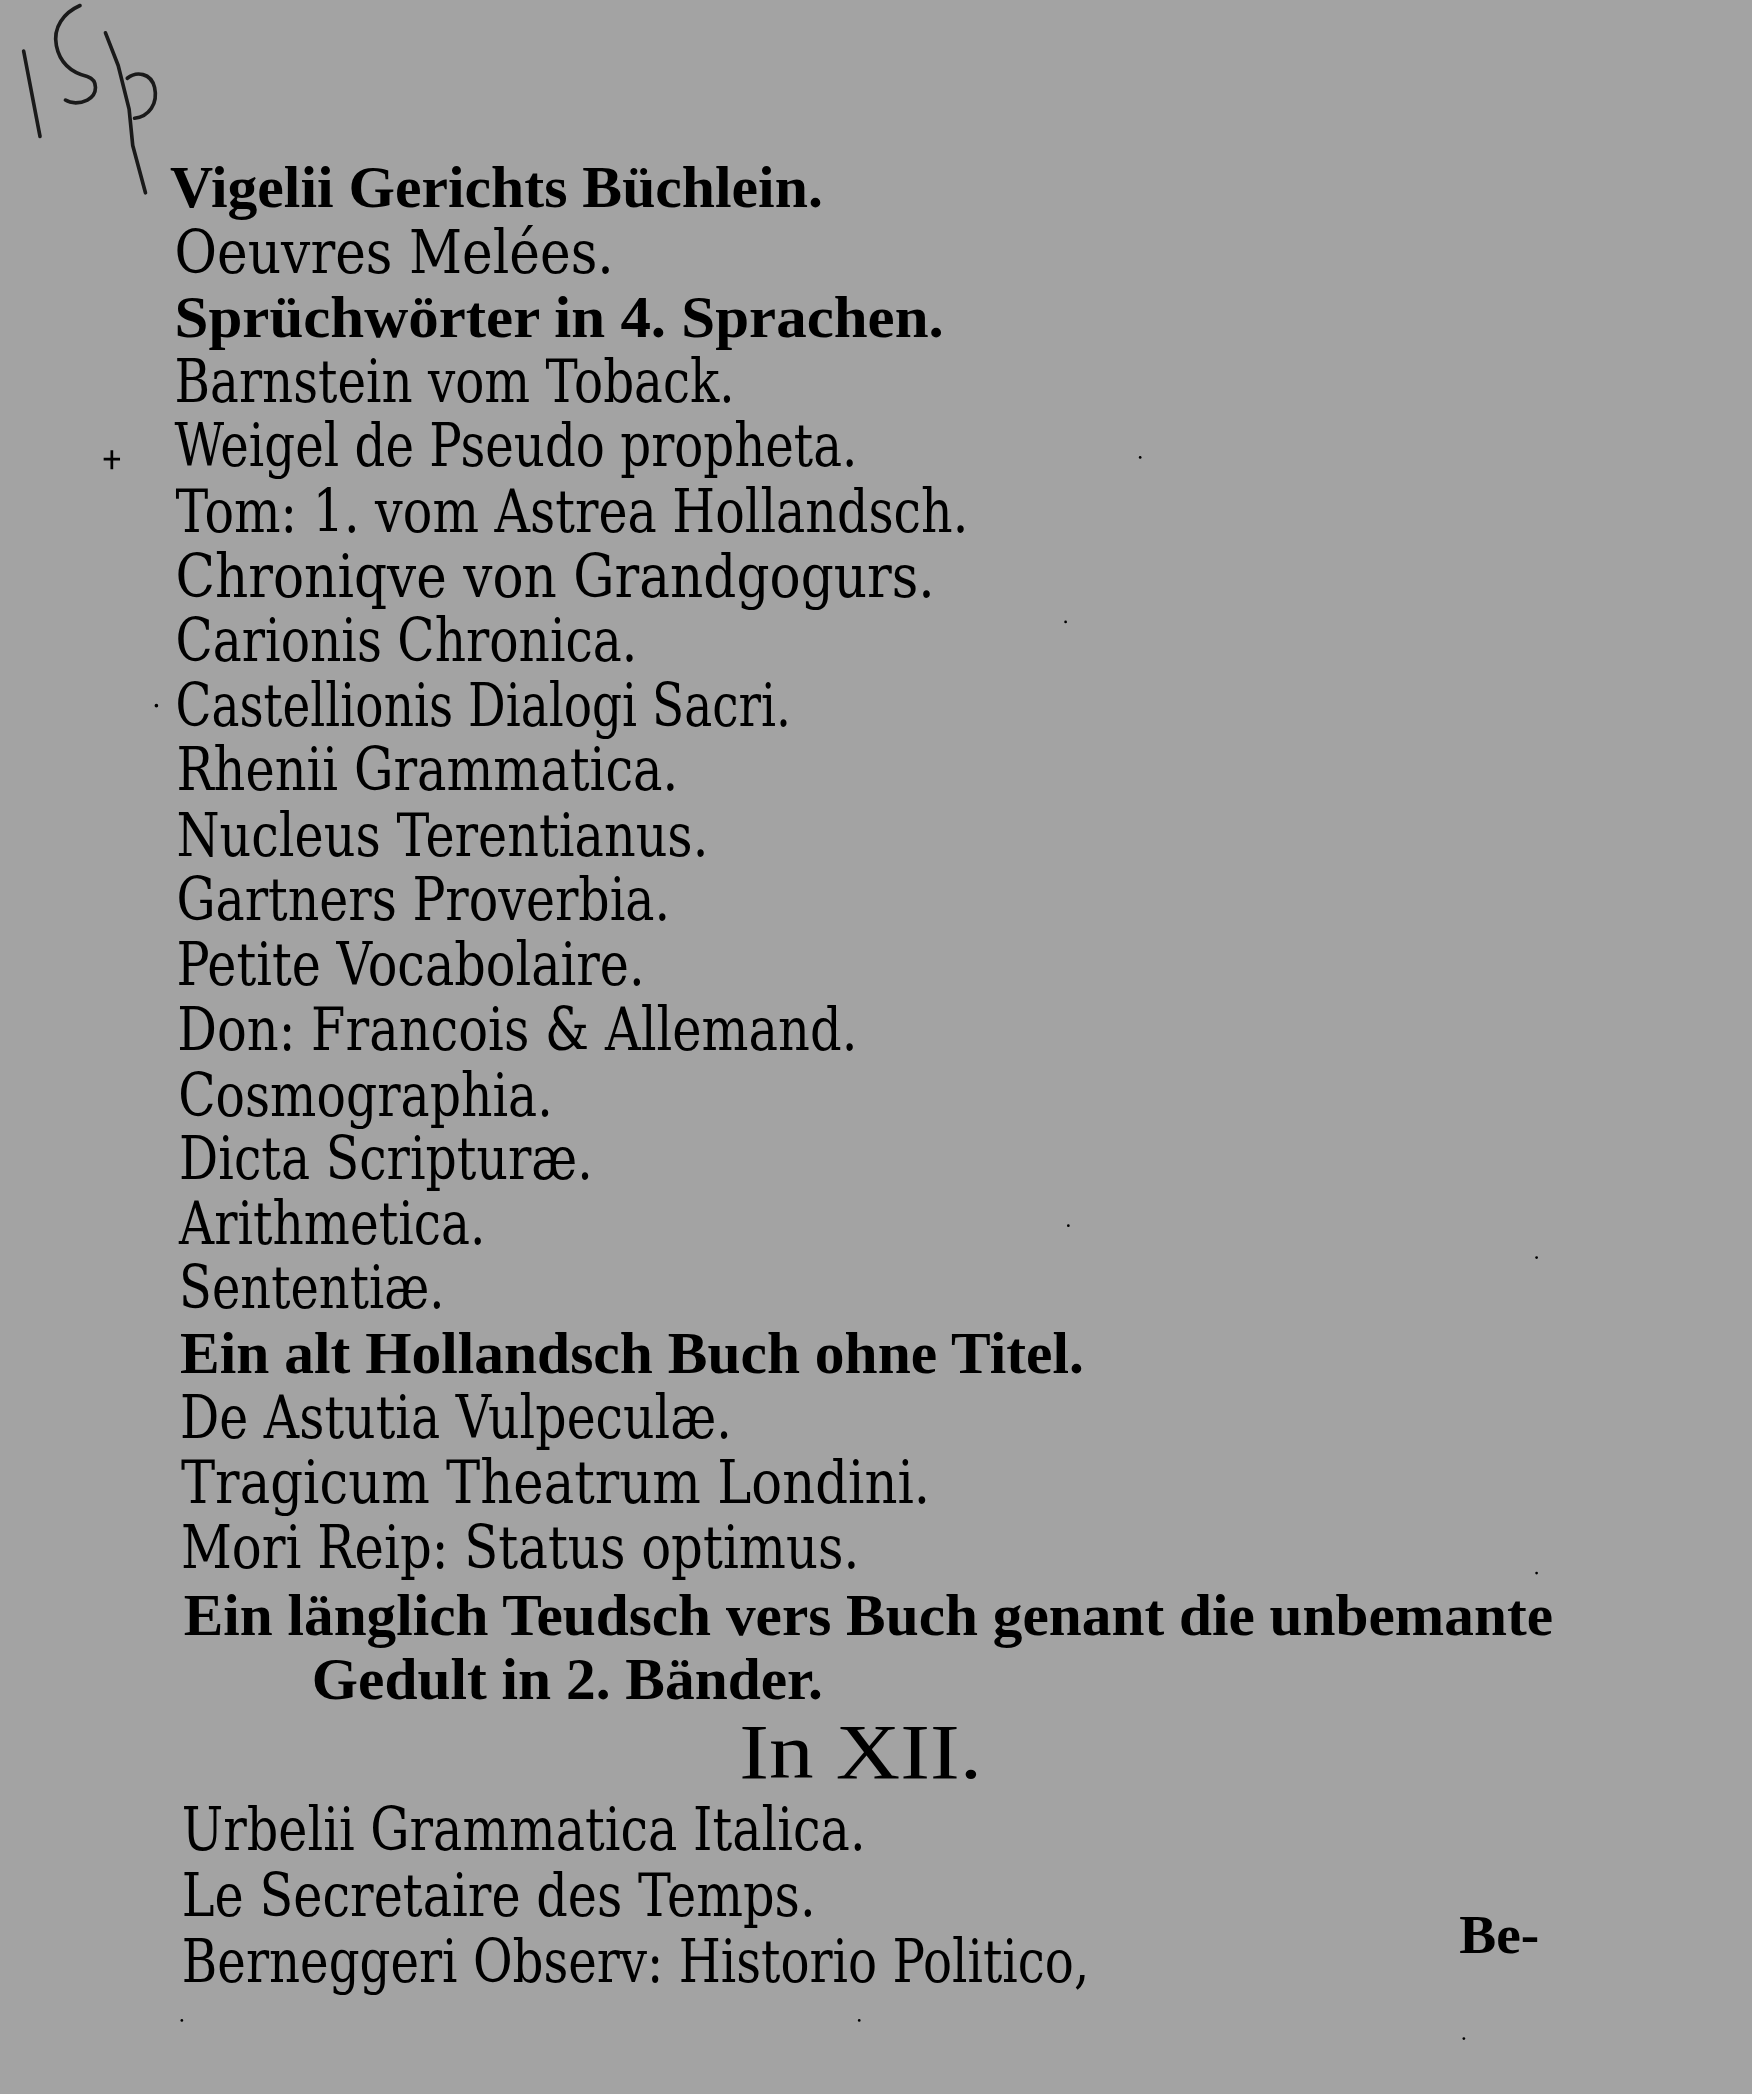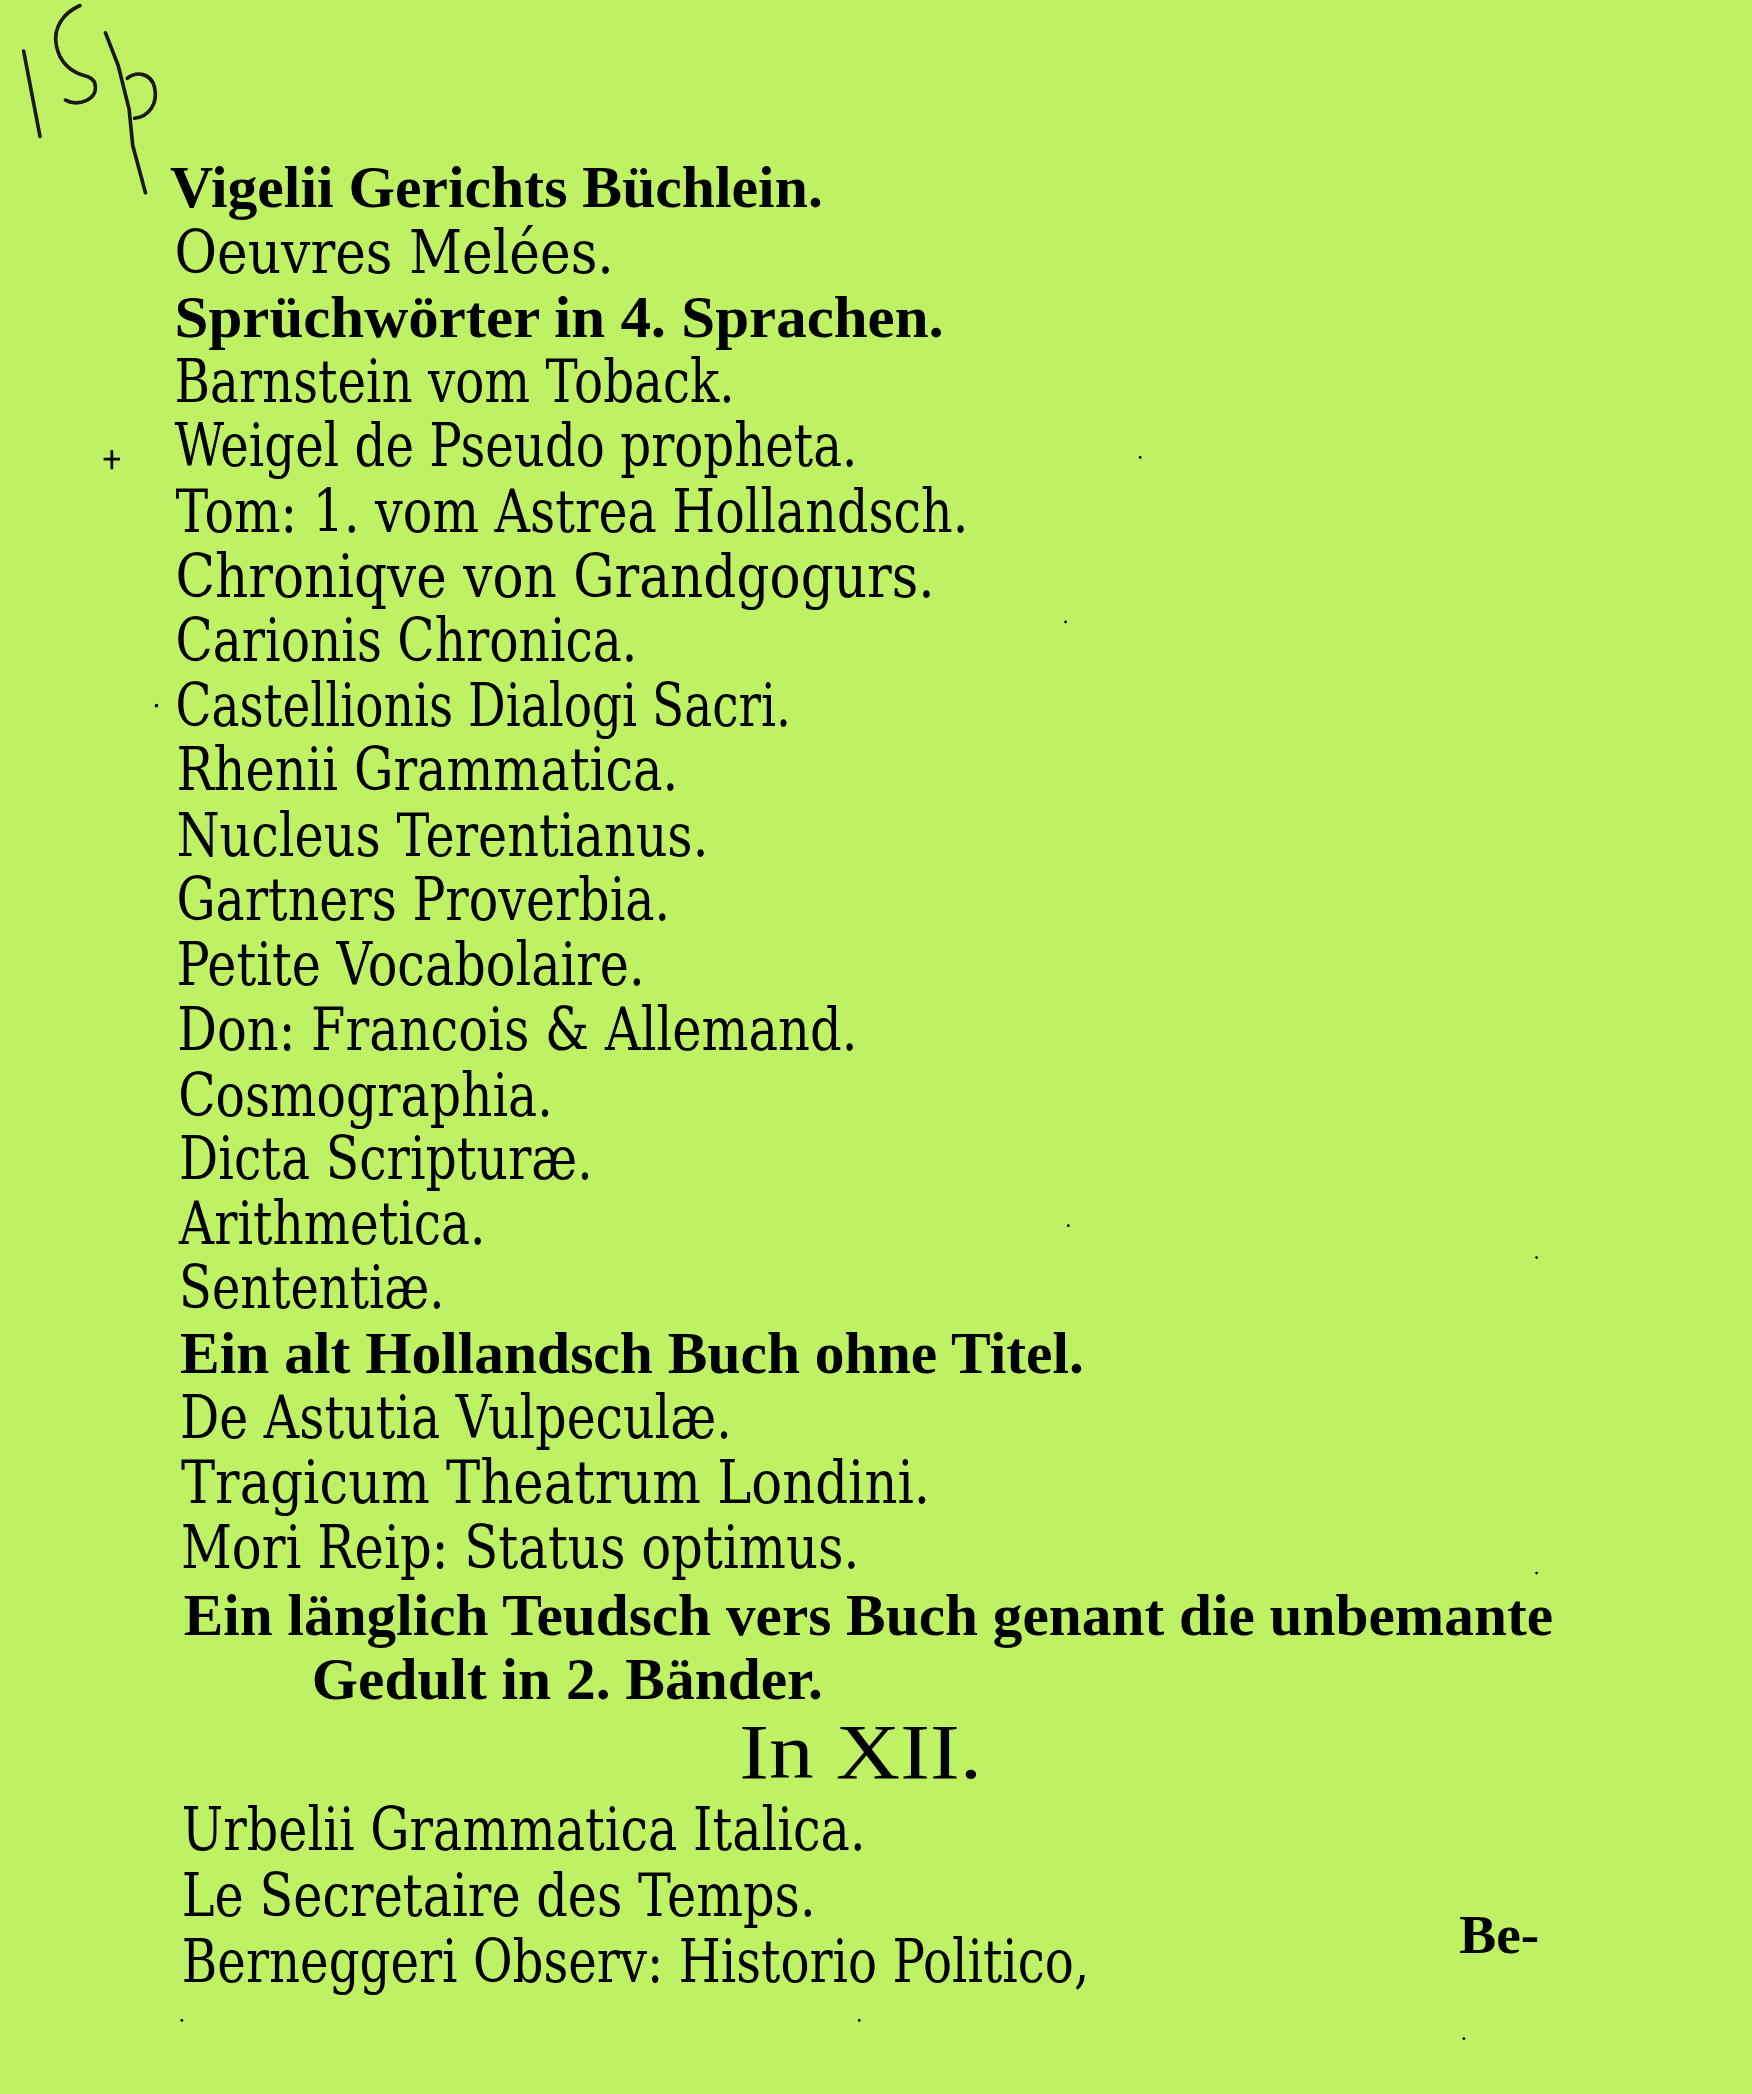--- a/index.html
+++ b/index.html
@@ -1,17 +1,17 @@
 <!DOCTYPE html>
 <html style="font-size:14.5px"><head>
 <meta charset="utf-8">
 <style>
   html, body { margin: 0; padding: 0; background: #ffffff; }
   body { width: 1753px; height: 2095px; overflow: hidden; position: relative; }
-  #page { position: absolute; left: 0; top: 0; width: 1753px; height: 2095px; background: #bef264; }
+  #page { position: absolute; left: 0; top: 0; width: 1753px; height: 2095px; background: #a3a3a3; }
   #page svg { position: absolute; left: 0; top: 0; }
   .entry { font-family: "DejaVu Serif", "Liberation Serif", serif; font-size: 66px; fill: #000000; }
   .entry.fraktur { font-family: "Liberation Serif", "DejaVu Serif", serif; font-weight: bold; }
   .heading { font-family: "Liberation Serif", "DejaVu Serif", serif; font-size: 86px; fill: #000000; }
   .catchword { font-family: "Liberation Serif", "DejaVu Serif", serif; font-weight: bold; font-size: 60px; fill: #000000; }
   .hand { fill: none; stroke: #1a1a1a; stroke-width: 4; stroke-linecap: round; stroke-linejoin: round; }
   .speck { fill: #000000; }
 </style>
 </head>
 <body>

